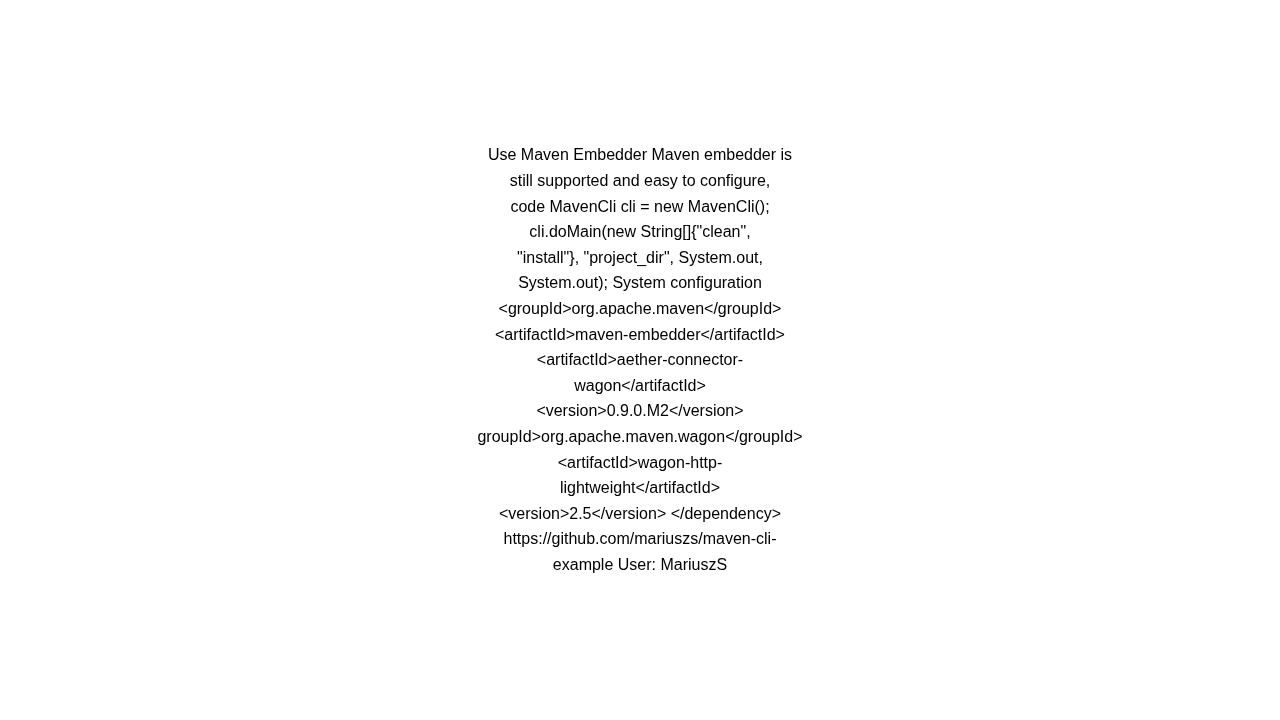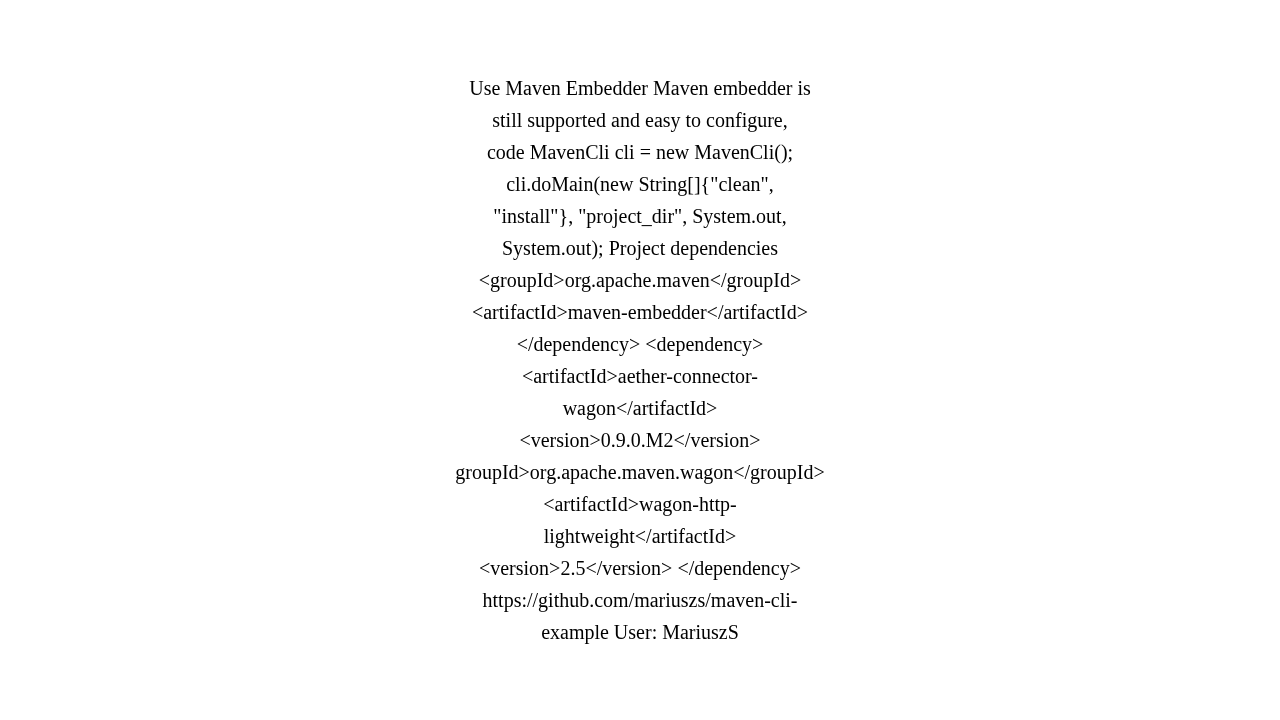--- a/index.html
+++ b/index.html
@@ -13,45 +13,43 @@
       height: 720px;
       background: #ffffff;
       display: flex;
       align-items: center;
       justify-content: center;
       font-family: Arial, sans-serif;
     }
 
     .content-block {
       text-align: center;
-      font-size: 20px;
+      font-size: 16px;
       line-height: 1.6;
       color: #000000;
       max-width: 400px;
-      font-family: Liberation Serif, serif;
     }
 
     .content-block p {
       margin: 0;
     }
   </style>
 </head>
 <body>
 
 <div class="content-block">
   <div id="text-container">
       <p>Use Maven Embedder Maven embedder is</p>
       <p>still supported and easy to configure,</p>
       <p>code MavenCli cli = new MavenCli();</p>
       <p>cli.doMain(new String[]{"clean",</p>
       <p>"install"}, "project_dir", System.out,</p>
-      <p>System.out);  Project dependencies</p>
+      <p>System.out);  System configuration</p>
       <p>&lt;groupId&gt;org.apache.maven&lt;/groupId&gt;</p>
       <p>&lt;artifactId&gt;maven-embedder&lt;/artifactId&gt;</p>
-      <p>&lt;/dependency&gt;     &lt;dependency&gt;</p>
       <p>&lt;artifactId&gt;aether-connector-</p>
       <p>wagon&lt;/artifactId&gt;</p>
       <p>&lt;version&gt;0.9.0.M2&lt;/version&gt;</p>
       <p>groupId&gt;org.apache.maven.wagon&lt;/groupId&gt;</p>
       <p>&lt;artifactId&gt;wagon-http-</p>
       <p>lightweight&lt;/artifactId&gt;</p>
       <p>&lt;version&gt;2.5&lt;/version&gt;      &lt;/dependency&gt;</p>
       <p>https://github.com/mariuszs/maven-cli-</p>
       <p>example  User: MariuszS</p>
     </div>

